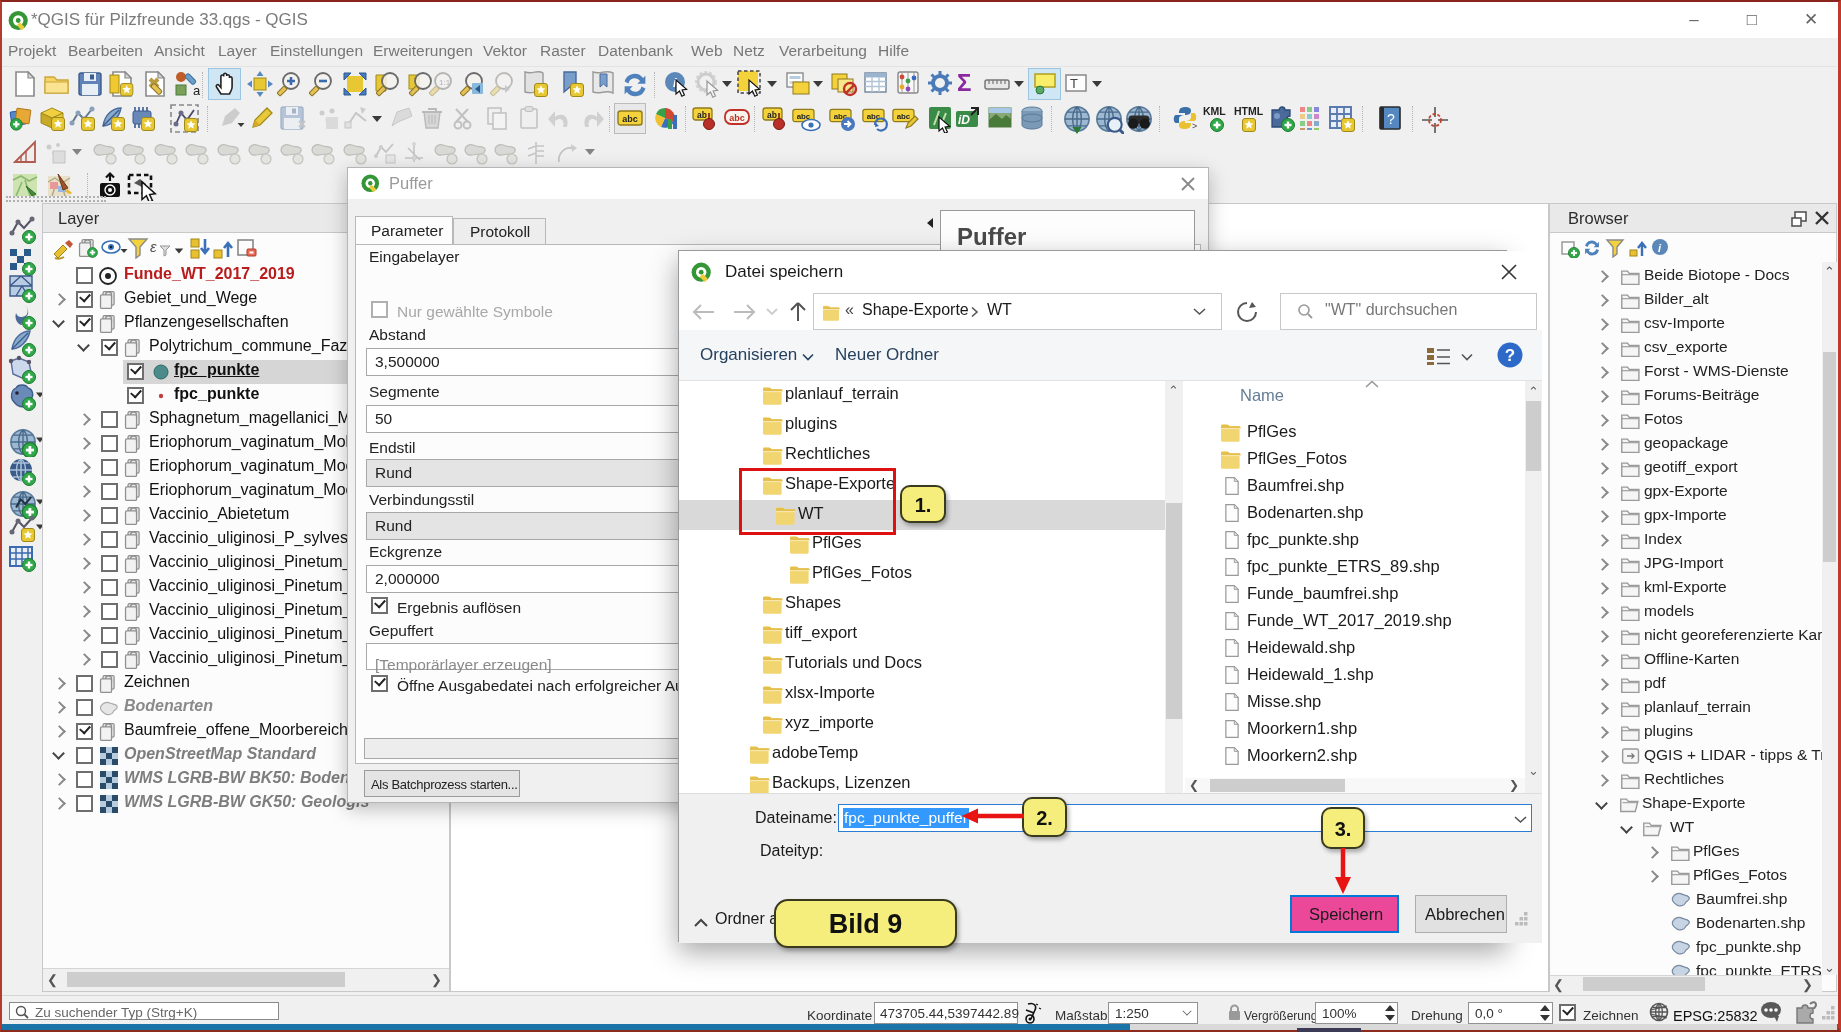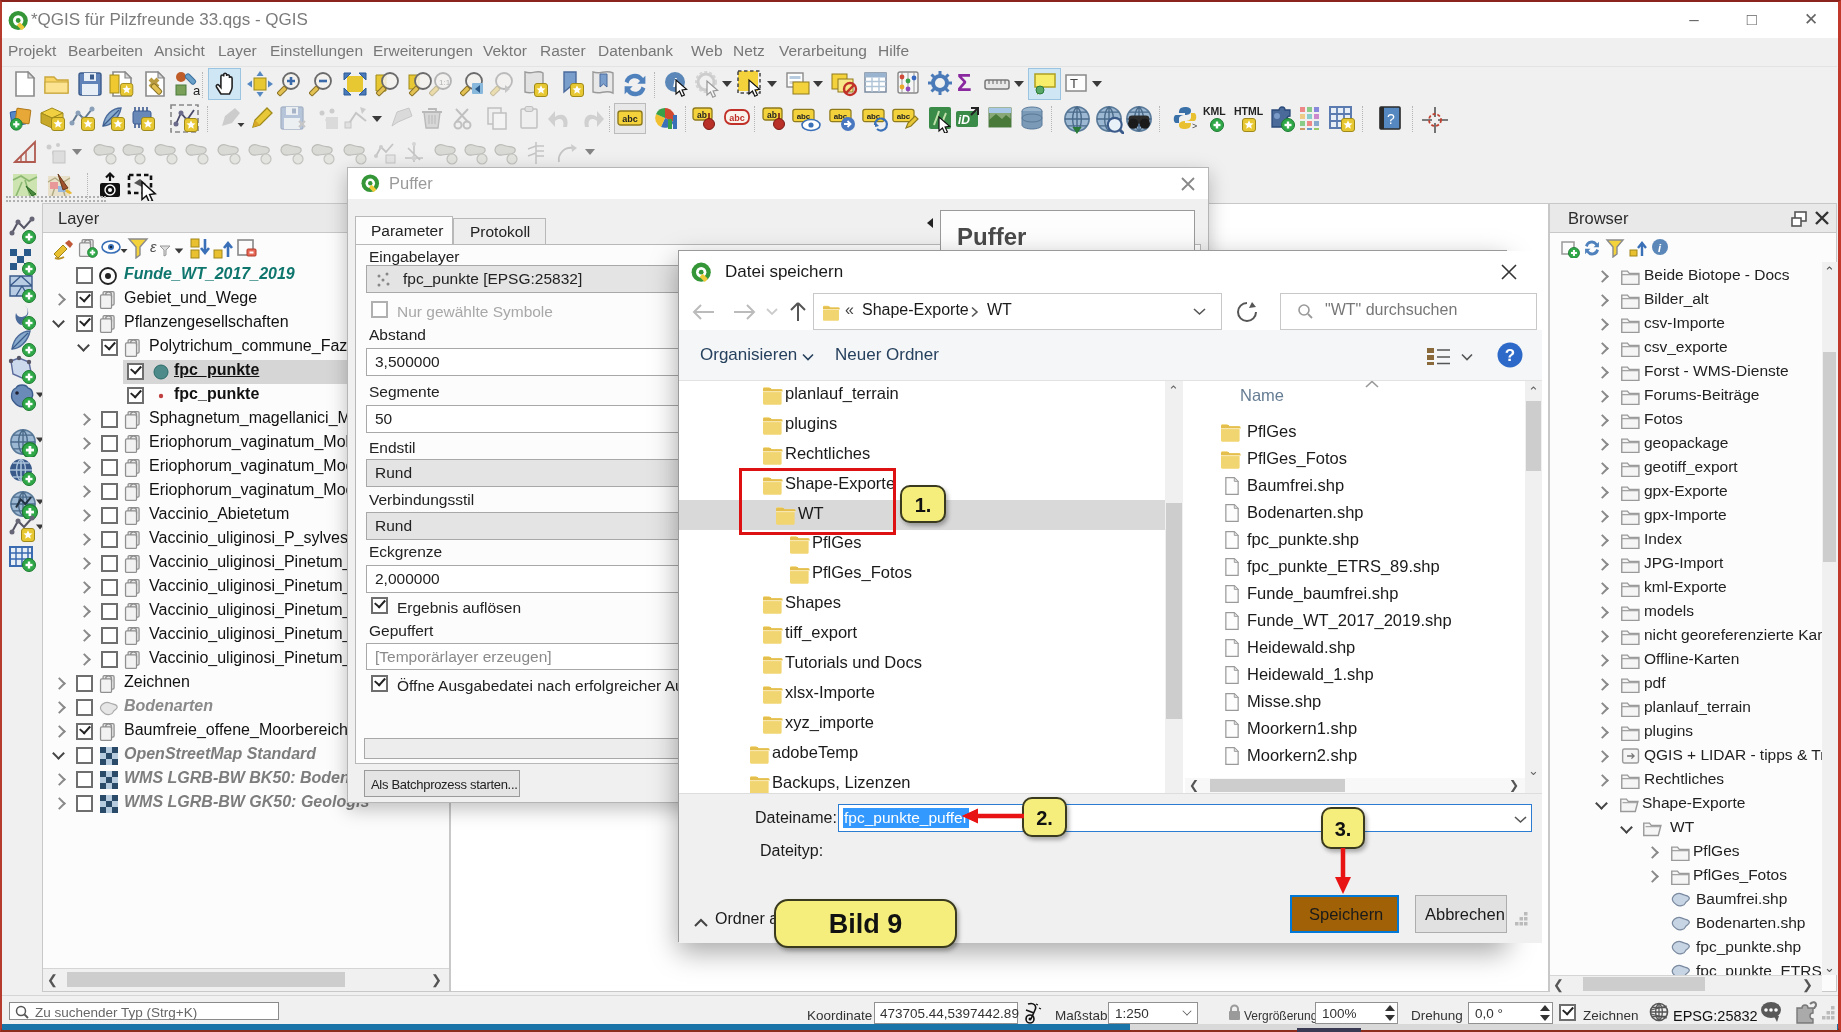--- a/index.html
+++ b/index.html
@@ -772,21 +772,21 @@
           <rect x="14.5" y="14.5" width="4" height="2" fill="#fff"></rect>
         </svg>
     </div>
     <div id="layertree">
       <div class="lrow" style="left:0;top:2px">
           <span class="cb" style="left:33px;top:3px"></span>
           <svg class="ic" style="left:55px;top:2px" width="20" height="20">
             <circle cx="10" cy="10" r="8" fill="none" stroke="#222" stroke-width="1.8"></circle>
             <circle cx="10" cy="10" r="3" fill="#222"></circle>
           </svg>
-          <span class="txt" style="left:81px;font-style:italic;font-weight:bold;color:#0f766e">Funde_WT_2017_2019</span>
+          <span class="txt" style="left:81px;font-weight:bold;color:#b91c1c">Funde_WT_2017_2019</span>
         </div>
       <div class="lrow" style="left:0;top:26px">
           <span class="arr-r" style="left:12px;top:7px"></span>
           <span class="cb ck" style="left:33px;top:3px"></span>
           <svg class="ic" style="left:55px;top:0" width="22" height="24" viewBox="0 0 26 26">
             <use href="#s-grp"></use>
           </svg>
           <span class="txt" style="left:81px">Gebiet_und_Wege</span>
         </div>
       <div class="lrow" style="left:0;top:50px">
@@ -1332,30 +1332,20 @@
       <svg class="ic" style="left:832px;top:8px" width="16" height="16">
           <path d="M2 2 l12 12 M14 2 L2 14" stroke="#888" stroke-width="1.8"></path>
         </svg>
     </div>
     <div style="position:absolute;left:7px;top:48px;width:98px;height:28px;background:#fcfcfc;border:1px solid #b8b8b8;border-bottom:none;z-index:3"></div>
     <span style="position:absolute;left:23px;top:54px;font-size:15.5px;color:#222;z-index:4">Parameter</span>
     <div style="position:absolute;left:105px;top:50px;width:93px;height:26px;background:#ededed;border:1px solid #b8b8b8;border-bottom:none"></div>
     <span style="position:absolute;left:122px;top:55px;font-size:15.5px;color:#222">Protokoll</span>
     <div style="position:absolute;left:7px;top:76px;width:846px;height:520px;background:#fcfcfc;border:1px solid #b8b8b8"></div>
     <span style="position:absolute;left:21px;top:80px;font-size:15.5px;color:#222">Eingabelayer</span>
-    <div style="position:absolute;left:18px;top:97px;width:560px;height:28px;background:#e4e4e4;border:1px solid #a8a8a8">
-      <svg class="ic" style="left:8px;top:5px" width="18" height="18">
-          <circle cx="4" cy="5" r="1.5" fill="#888"></circle>
-          <circle cx="12" cy="3" r="1.5" fill="#888"></circle>
-          <circle cx="8" cy="9" r="1.5" fill="#888"></circle>
-          <circle cx="4" cy="14" r="1.5" fill="#888"></circle>
-          <circle cx="13" cy="13" r="1.5" fill="#888"></circle>
-        </svg>
-      <span style="position:absolute;left:36px;top:4px;font-size:15.5px;color:#222">fpc_punkte [EPSG:25832]</span>
-    </div>
     <span class="cb" style="left:23px;top:133px;border-color:#b0b0b0"></span>
     <span style="position:absolute;left:49px;top:135px;font-size:15.5px;color:#a8a8a8">Nur gewählte Symbole</span>
     <span style="position:absolute;left:21px;top:158px;font-size:15.5px;color:#222">Abstand</span>
     <div style="position:absolute;left:18px;top:180px;width:560px;height:28px;background:#fff;border:1px solid #a8a8a8">
         <span style="position:absolute;left:8px;top:4px;font-size:15.5px;color:#222">3,500000</span>
       </div>
     <span style="position:absolute;left:21px;top:215px;font-size:15.5px;color:#222">Segmente</span>
     <div style="position:absolute;left:18px;top:237px;width:560px;height:28px;background:#fff;border:1px solid #a8a8a8">
         <span style="position:absolute;left:8px;top:4px;font-size:15.5px;color:#222">50</span>
       </div>
@@ -1368,21 +1358,21 @@
         <span style="position:absolute;left:8px;top:4px;font-size:15.5px;color:#222">Rund</span>
       </div>
     <span style="position:absolute;left:21px;top:375px;font-size:15.5px;color:#222">Eckgrenze</span>
     <div style="position:absolute;left:18px;top:397px;width:560px;height:28px;background:#fff;border:1px solid #a8a8a8">
         <span style="position:absolute;left:8px;top:4px;font-size:15.5px;color:#222">2,000000</span>
       </div>
     <span class="cb ck" style="left:23px;top:429px"></span>
     <span style="position:absolute;left:49px;top:431px;font-size:15.5px;color:#222">Ergebnis auflösen</span>
     <span style="position:absolute;left:21px;top:454px;font-size:15.5px;color:#222">Gepuffert</span>
     <div style="position:absolute;left:18px;top:475px;width:560px;height:27px;background:#fff;border:1px solid #a8a8a8">
-        <span style="position:absolute;left:8px;top:4px;font-size:15.5px;color:#8a8a8a">[Temporärlayer erzeugen]</span>
+        <span style="position:absolute;left:8px;top:12px;font-size:15.5px;color:#8a8a8a">[Temporärlayer erzeugen]</span>
       </div>
     <span class="cb ck" style="left:23px;top:507px"></span>
     <span style="position:absolute;left:49px;top:509px;font-size:15.5px;color:#222">Öffne Ausgabedatei nach erfolgreicher Ausführung</span>
     <div style="position:absolute;left:16px;top:570px;width:630px;height:21px;background:#ededed;border:1px solid #a8a8a8"></div>
     <div style="position:absolute;left:16px;top:602px;width:156px;height:27px;background:#e4e4e4;border:1px solid #9a9a9a;white-space:nowrap;overflow:hidden">
         <span style="position:absolute;left:6px;top:6px;font-size:13px;letter-spacing:-0.3px;color:#222">Als Batchprozess starten...</span>
       </div>
     <svg class="ic" style="left:577px;top:49px" width="10" height="12">
         <path d="M8 1 L2 6 l6 5 z" fill="#222"></path>
       </svg>
@@ -1602,21 +1592,21 @@
         <span style="position:absolute;left:4px;top:3px;font-size:15.5px;background:#3399ff;color:#fff;padding:1px 1px">fpc_punkte_puffer</span>
         <svg class="ic" style="left:674px;top:10px" width="15" height="10">
             <path d="M2 2 l5.5 5 5.5-5" fill="none" stroke="#555" stroke-width="1.6"></path>
           </svg>
       </div>
       <span style="position:absolute;left:81px;top:48px;font-size:16px;color:#1a1a1a">Dateityp:</span>
       <svg class="ic" style="left:14px;top:123px" width="16" height="11">
           <path d="M2 9 l6-6 6 6" fill="none" stroke="#444" stroke-width="2"></path>
         </svg>
       <span style="position:absolute;left:36px;top:116px;font-size:16px;color:#1a1a1a">Ordner au</span>
-      <div style="position:absolute;left:611px;top:101px;width:109px;height:38px;background:#a16207;border:2px solid #0078d7">
+      <div style="position:absolute;left:611px;top:101px;width:109px;height:38px;background:#ec4899;border:2px solid #0078d7">
           <span style="position:absolute;left:17px;top:8px;font-size:16.5px;color:#1a1a1a">Speichern</span>
         </div>
       <div style="position:absolute;left:736px;top:101px;width:92px;height:38px;background:#e1e1e1;border:1px solid #adadad">
           <span style="position:absolute;left:9px;top:9px;font-size:16.5px;color:#1a1a1a">Abbrechen</span>
         </div>
       <svg class="ic" style="left:836px;top:118px" width="14" height="14">
           <g fill="#bbb">
             <rect x="9" y="0" width="3.5" height="3.5"></rect>
             <rect x="9" y="5" width="3.5" height="3.5"></rect>
             <rect x="9" y="10" width="3.5" height="3.5"></rect>

